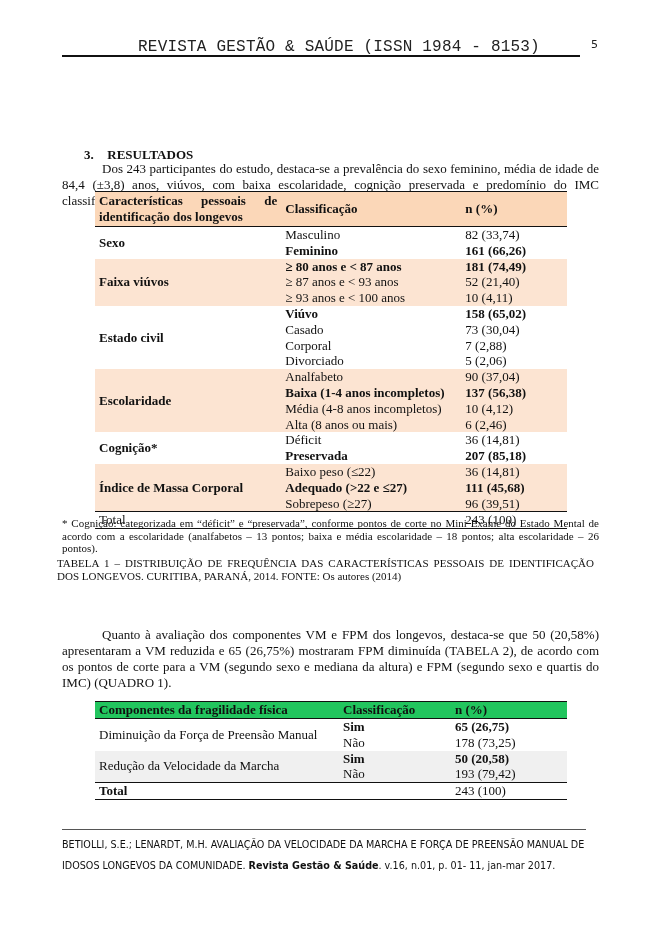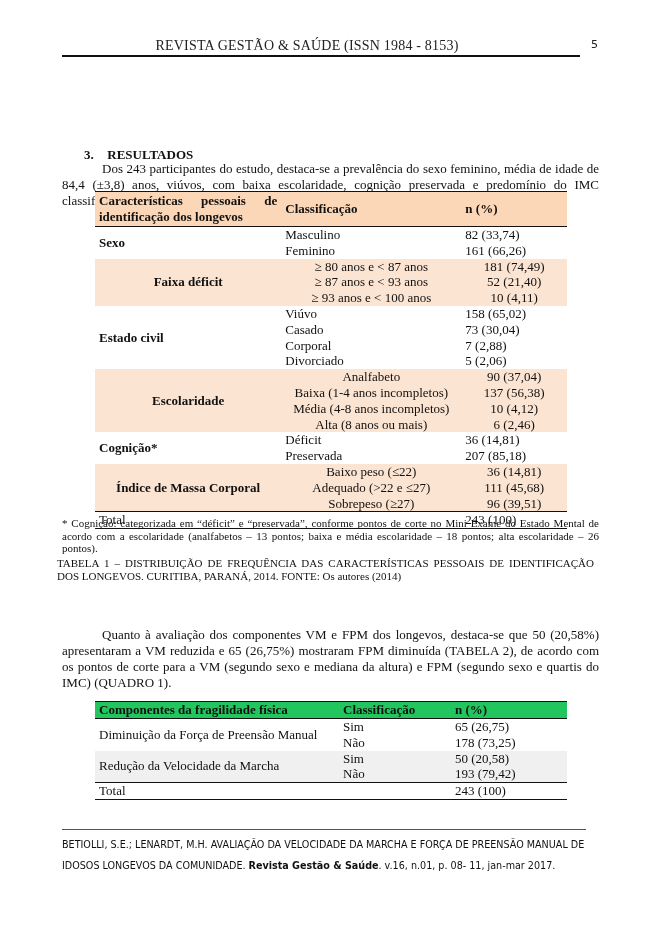--- a/index.html
+++ b/index.html
@@ -1,36 +1,36 @@
 <!DOCTYPE html>
 <html><head>
 <meta charset="utf-8">
 <style>
   html, body { margin: 0; padding: 0; background: #ffffff; }
   body { width: 662px; height: 936px; position: relative; overflow: hidden; font-family: "Liberation Serif", serif; color: #111; }
-  .running-head { position: absolute; left: 48px; top: 38px; width: 518px; text-align: center; font-family: Liberation Serif, serif; font-size: 14px; letter-spacing: 0.2px; color: #222; }
+  .running-head { position: absolute; left: 80px; top: 38px; width: 518px; text-align: center; font-family: Liberation Mono, monospace; font-size: 16px; letter-spacing: 0.2px; color: #222; }
   .page-number { position: absolute; left: 591px; top: 38px; font-family: "DejaVu Sans", sans-serif; font-size: 11px; color: #222; }
   .head-rule { position: absolute; left: 62px; top: 55px; width: 518px; height: 2px; background: #111; }
   .section-title { position: absolute; left: 84px; top: 99px; font-size: 13px; font-weight: bold; margin-top: 48px; }
   .section-title .num { display: inline-block; width: 20px; }
   .para { position: absolute; left: 62px; width: 537px; font-size: 13px; line-height: 16px; text-align: justify; margin-top: 32px; }
   .para .indent { display: inline-block; width: 40px; }
   .para1 { top: 129px; }
   .para2 { top: 595px; }
 
   table { border-collapse: collapse; position: absolute; font-size: 13px; line-height: 15.8px; }
   td, th { padding: 0 4px; vertical-align: middle; text-align: left; }
   .t1 { left: 95px; top: 191px; width: 472px; border-top: 1.5px solid #111; border-bottom: 1.5px solid #111; }
   .t1 th { background: #fbd7b8; font-weight: bold; border-bottom: 1.5px solid #111; height: 34px; }
-  .t1 .band td { background: #fce4d2; text-align: center; }
+  .t1 .band td { background: #fce4d2; }
   .t1 .cat { font-weight: bold; width: 182px; }
   .t1 .cls { width: 176px; }
   .t1 .val { width: 100px; }
   .t1 .total td { border-top: 1.5px solid #111; font-weight: normal; }
-  .b { font-weight: normal; }
+  .b { font-weight: bold; }
   .c-h1 { text-align: justify; margin-left: 36px; }
 
   .foot-note { position: absolute; left: 62px; top: 517px; width: 537px; font-size: 11px; line-height: 12.5px; text-align: justify; }
   .table-caption { position: absolute; left: 57px; top: 557px; width: 537px; font-size: 11px; line-height: 13px; text-align: justify; }
 
   .t2 { left: 95px; top: 701px; width: 472px; border-top: 1.5px solid #111; border-bottom: 1.5px solid #111; }
   .t2 th { background: #22c55e; font-weight: bold; border-bottom: 1.5px solid #111; height: 16px; }
   .t2 .grey td { background: #f0f0f0; }
   .t2 .comp { width: 236px; }
   .t2 .cls { width: 104px; }
@@ -67,21 +67,21 @@
       <td class="cat" rowspan="2">Sexo</td>
       <td>Masculino</td>
       <td>82 (33,74)</td>
     </tr>
     <tr>
       <td class="b">Feminino</td>
       <td class="b">161 (66,26)</td>
     </tr>
 
     <tr class="band">
-      <td class="cat" rowspan="3">Faixa déficit</td>
+      <td class="cat" rowspan="3">Faixa viúvos</td>
       <td class="b">≥ 80 anos e &lt; 87 anos</td>
       <td class="b">181 (74,49)</td>
     </tr>
     <tr class="band">
       <td>≥ 87 anos e &lt; 93 anos</td>
       <td>52 (21,40)</td>
     </tr>
     <tr class="band">
       <td>≥ 93 anos e &lt; 100 anos</td>
       <td>10 (4,11)</td>
@@ -189,13 +189,13 @@
     </tr>
     <tr class="total">
       <td class="b">Total</td>
       <td></td>
       <td>243 (100)</td>
     </tr>
   </tbody>
 </table>
 
 <div class="foot-rule"></div>
-<div class="citation"><span>BETIOLLI, S.E.; LENARDT, M.H. AVALIAÇÃO DA VELOCIDADE DA MARCHA E FORÇA DE PREENSÃO MANUAL DE IDOSOS LONGEVOS DA COMUNIDADE. </span><b>Revista Gestão &amp; Saúde</b><span>. v.16, n.01, p. 08- 11, jan-mar 2017.</span></div>
+<div class="citation"><span>BETIOLLI, S.E.; LENARDT, M.H. AVALIAÇÃO DA VELOCIDADE DA MARCHA E FORÇA DE PREENSÃO MANUAL DE IDOSOS LONGEVOS DA COMUNIDADE. </span><b>Revista Gestão &amp; Saúde</b><span>. v.16, n.01, p. 01- 11, jan-mar 2017.</span></div>
 
 </body></html>

